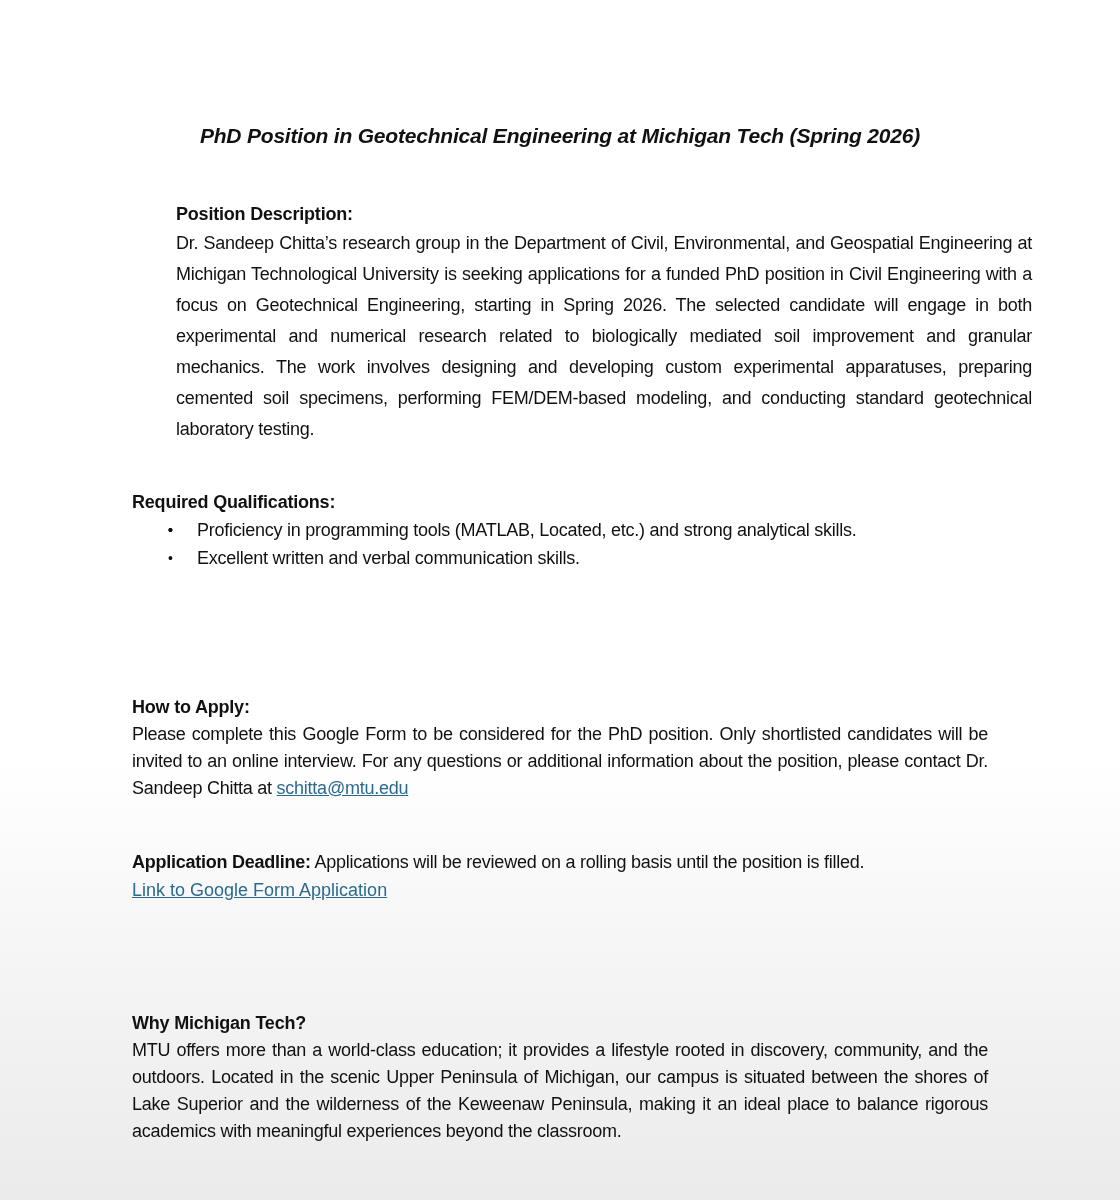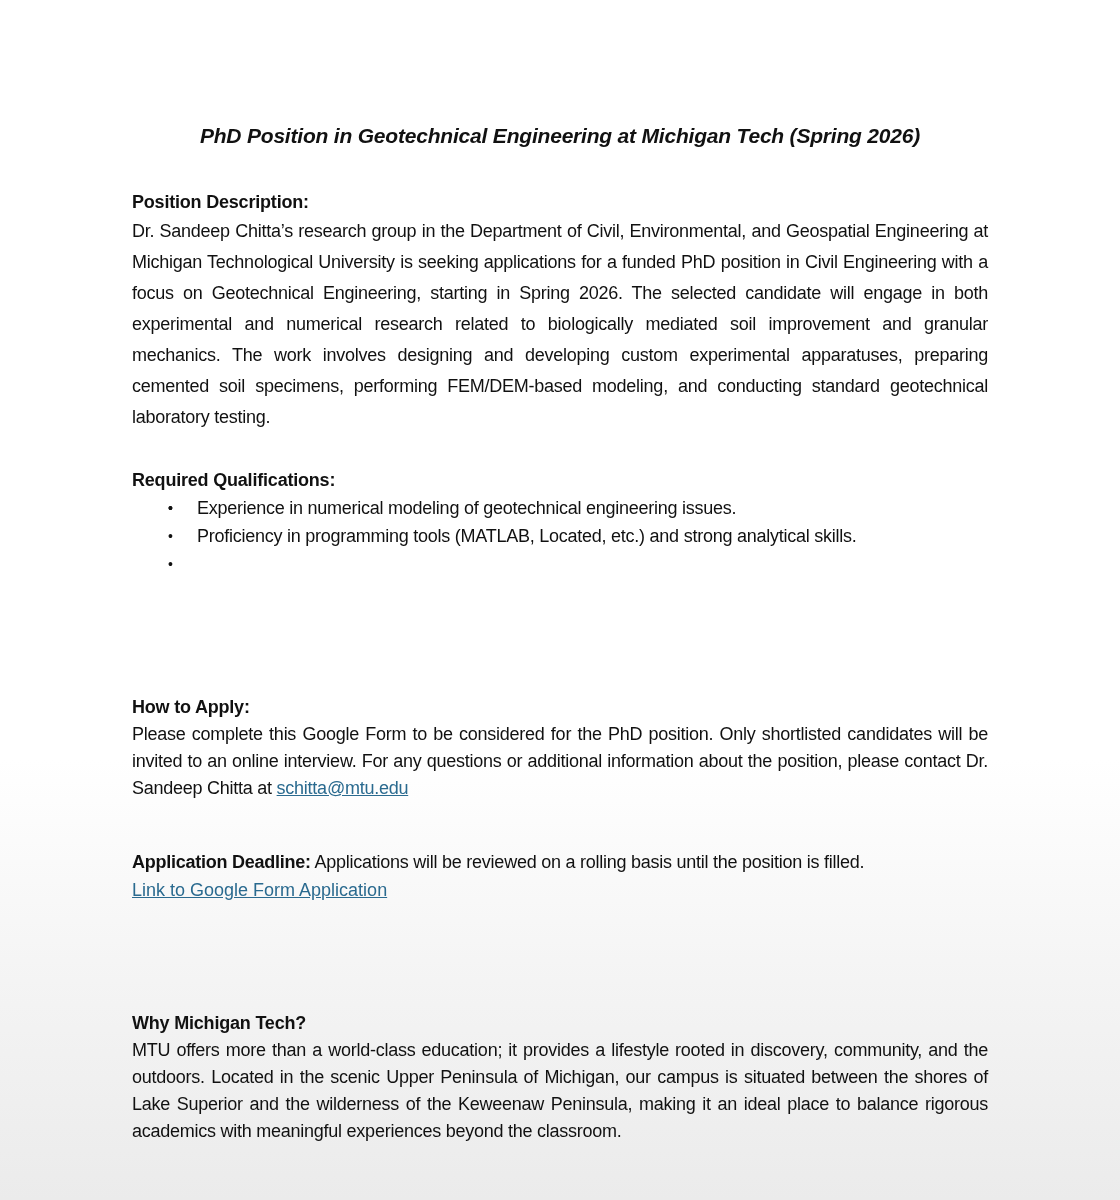--- a/index.html
+++ b/index.html
@@ -74,41 +74,41 @@
     font-weight: bold;
   }
 </style>
 </head>
 <body>
 
 <div class="page">
 
   <div class="doc-title">PhD Position in Geotechnical Engineering at Michigan Tech (Spring 2026)</div>
 
-  <div class="section" style="top:188px;">
+  <div class="section" style="top:200px;margin-left:44px;">
     <div class="section-heading">Position Description:</div>
     <div class="para">Dr. Sandeep Chitta’s research group in the Department of Civil, Environmental, and Geospatial Engineering at Michigan Technological University is seeking applications for a funded PhD position in Civil Engineering with a focus on Geotechnical Engineering, starting in Spring 2026. The selected candidate will engage in both experimental and numerical research related to biologically mediated soil improvement and granular mechanics. The work involves designing and developing custom experimental apparatuses, preparing cemented soil specimens, performing FEM/DEM-based modeling, and conducting standard geotechnical laboratory testing.</div>
   </div>
 
-  <div class="section" style="top:466px;">
+  <div class="section" style="top:488px;">
     <div class="section-heading">Required Qualifications:</div>
     <ul class="quals">
       <li>
         <span class="bullet">•</span>
       </li>
       <li>
         <span class="bullet">•</span>
-        <span>Experience in numerical modeling of geotechnical engineering issues.</span>
       </li>
       <li>
         <span class="bullet">•</span>
         <span>Proficiency in programming tools (MATLAB, Located, etc.) and strong analytical skills.</span>
       </li>
       <li>
         <span class="bullet">•</span>
+        <span>Excellent written and verbal communication skills.</span>
       </li>
     </ul>
   </div>
 
   <div class="section" style="top:848px; line-height:28px;">
     <div class="para"><span class="inline-bold">Application Deadline:</span><span> Applications will be reviewed on a rolling basis until the position is filled.</span></div>
     <div><span class="link">Link to Google Form Application</span></div>
   </div>
 
   <div class="section" style="top:693px;">

